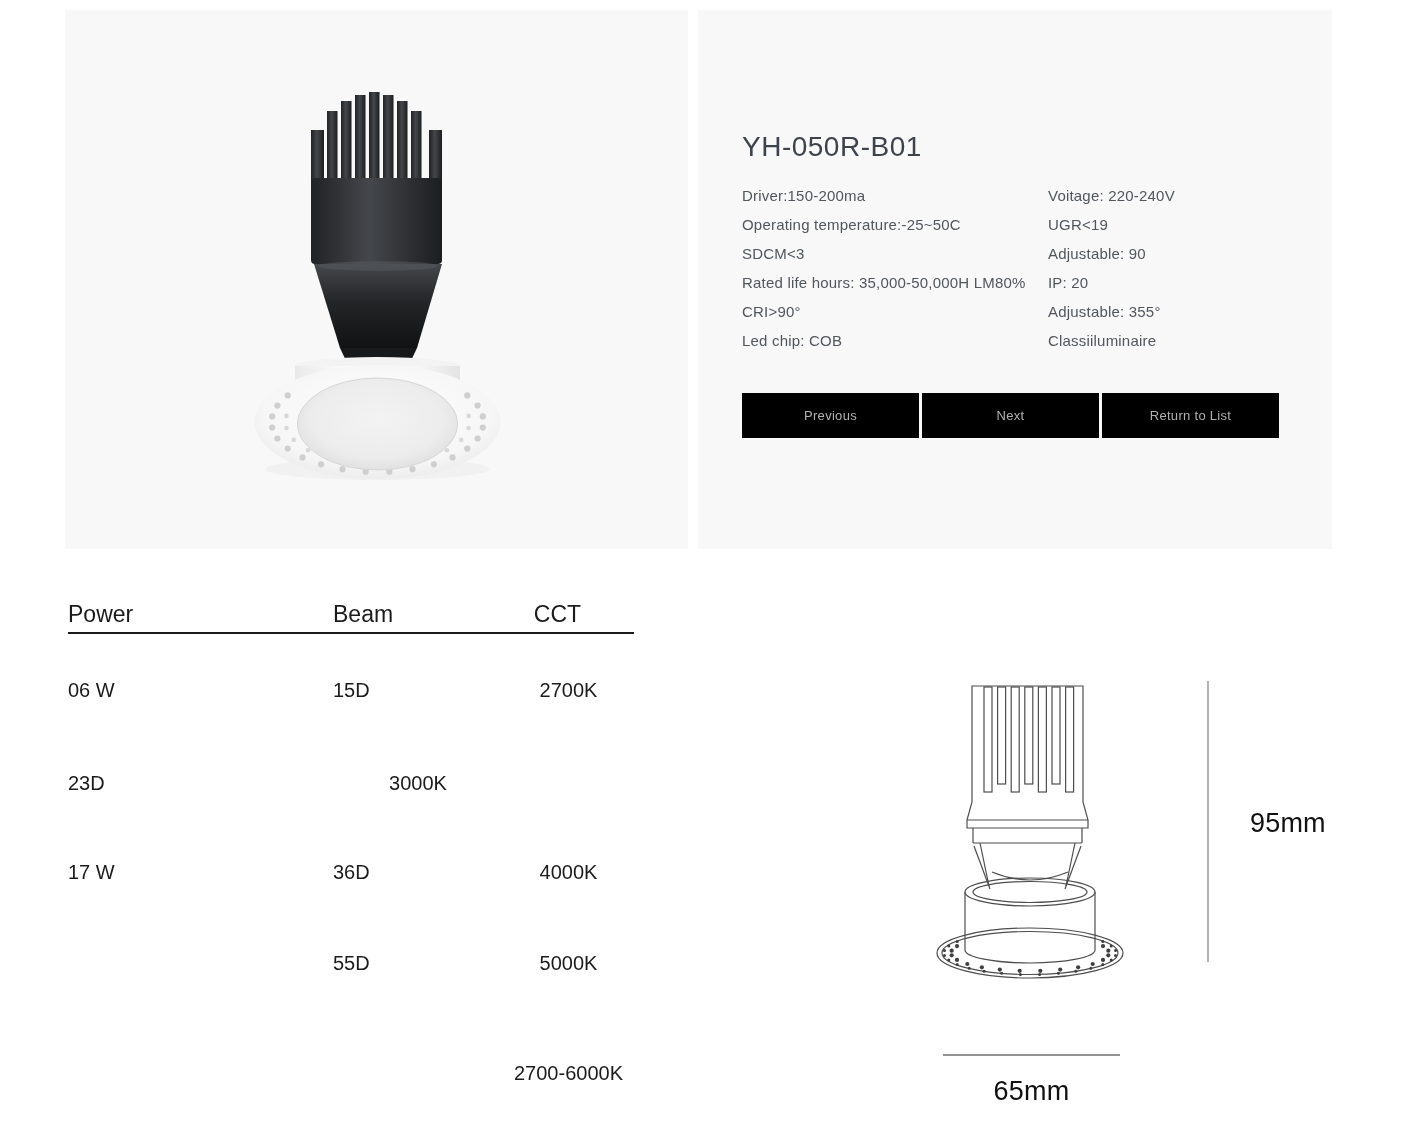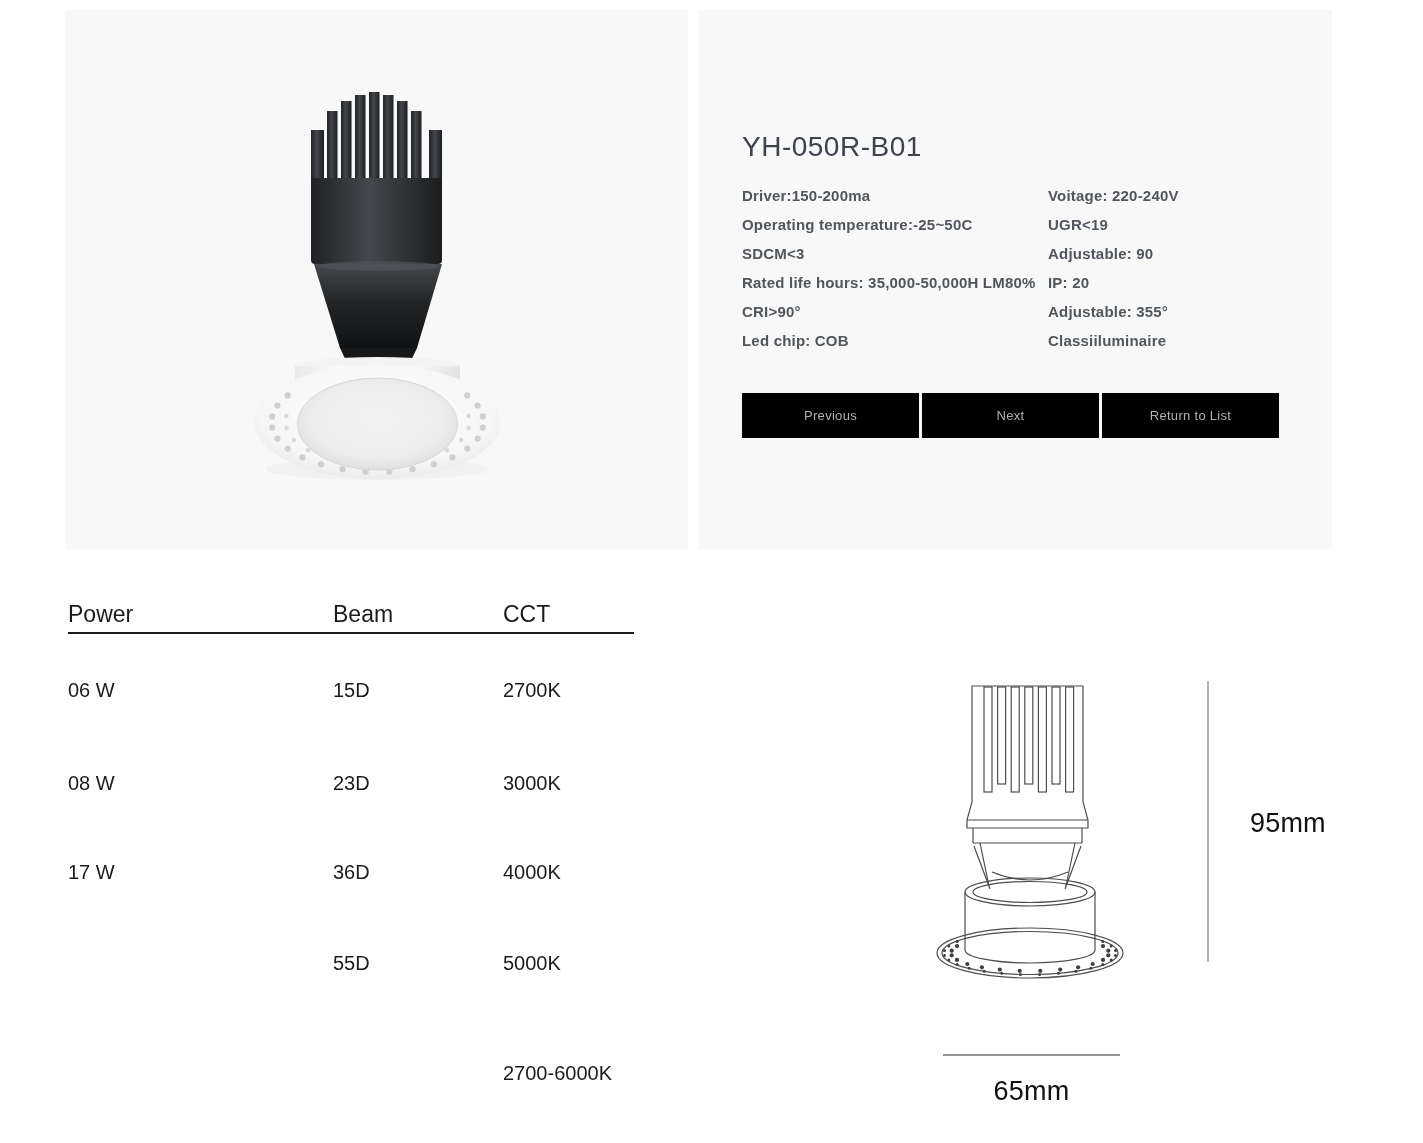--- a/index.html
+++ b/index.html
@@ -10,38 +10,38 @@
   .panel { position:absolute; top:10px; height:539px; background:#f8f8f8; }
   .panel-photo { left:65px;  width:623px; }
   .panel-info  { left:698px; width:634px; }
 
   .product-title {
     position:absolute; left:44px; top:121px;
     font-size:28px; font-weight:400; letter-spacing:0.5px;
     color:#3c434d;
   }
   .spec-cols { position:absolute; left:44px; top:171px; display:flex; }
-  .spec-col { list-style:none;font-weight:bold; }
+  .spec-col { list-style:none; }
   .spec-col.left  { width:306px; }
   .spec-col.right { width:270px; }
   .spec-col li {
     height:29px; line-height:29px; font-size:15px;
     color:#51565d; letter-spacing:0.2px; white-space:nowrap;
   }
   .btn-row { position:absolute; left:44px; top:383px; display:flex; gap:3px; }
   .btn {
     width:177px; height:45px; background:#000000; border:none;
     font-family:"Liberation Sans", sans-serif;
     font-size:13px; color:#b1b1b1; letter-spacing:0.3px;
     cursor:pointer; display:flex; align-items:center; justify-content:center;
   }
 
   .opt-table { position:absolute; left:68px; top:601px; width:566px; height:480px; color:#1b1b1b; }
   .opt-grid { display:grid; grid-template-columns:265px 170px 1fr; }
-  .opt-grid .c3 { text-align:left; }
+  .opt-grid .c3 { text-align:center; }
   .opt-header { position:absolute; left:0; top:0; width:566px; font-size:23px; }
   .opt-header .c3 { padding-right:22px; }
   .opt-rule { position:absolute; left:0; top:31px; width:566px; border-top:2px solid #1b1b1b; }
   .opt-row { position:absolute; left:0; width:566px; font-size:20px; }
   .opt-row.r0 { top:78px; }
   .opt-row.r1 { top:171px; }
   .opt-row.r2 { top:260px; }
   .opt-row.r3 { top:351px; }
   .opt-row.r4 { top:461px; }
 
@@ -192,21 +192,20 @@
       <span class="c3">CCT</span>
     </div>
     <div class="opt-rule"></div>
 
     <div class="opt-row r0 opt-grid">
       <span class="c1">06 W</span>
       <span class="c2">15D</span>
       <span class="c3">2700K</span>
     </div>
     <div class="opt-row r1 opt-grid">
-      <span class="c1">08 W</span>
       <span class="c2">23D</span>
       <span class="c3">3000K</span>
     </div>
     <div class="opt-row r2 opt-grid">
       <span class="c1">17 W</span>
       <span class="c2">36D</span>
       <span class="c3">4000K</span>
     </div>
     <div class="opt-row r3 opt-grid">
       <span class="c1"></span>

